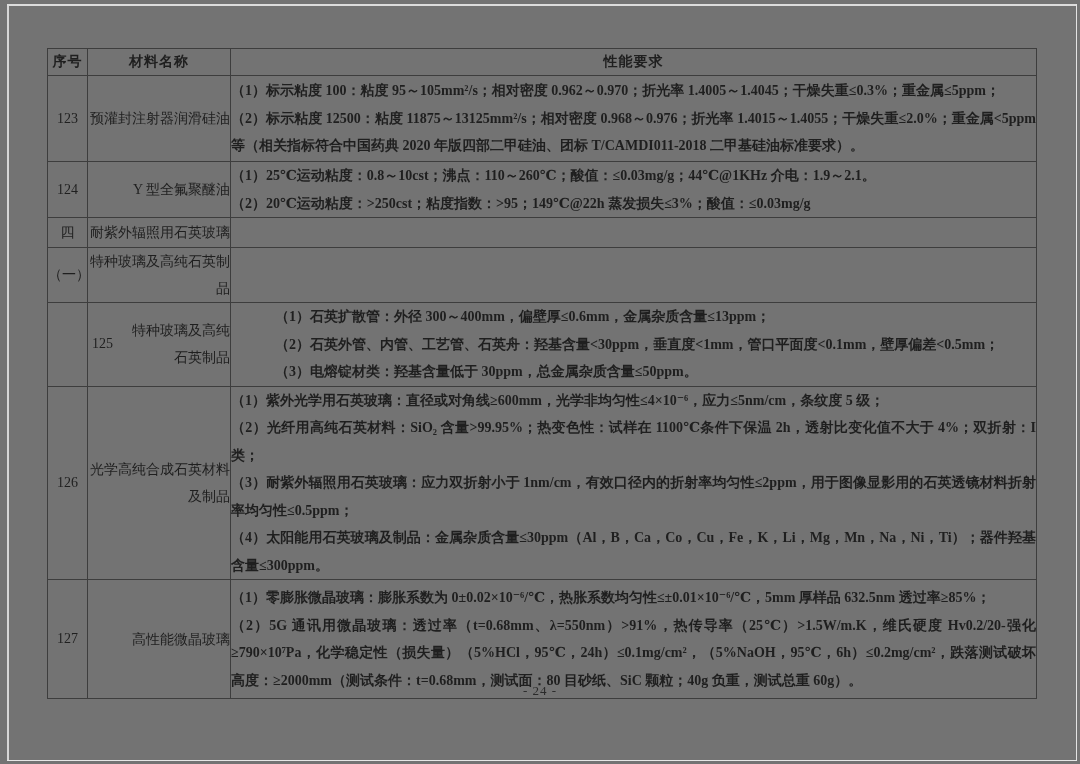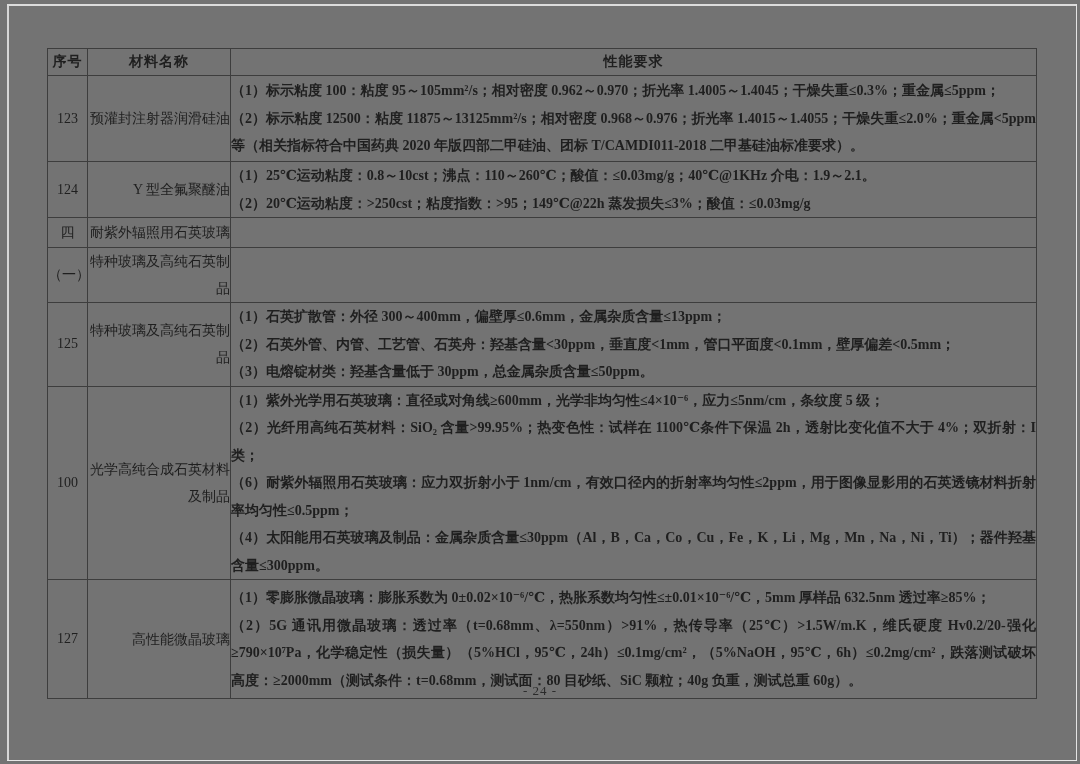--- a/index.html
+++ b/index.html
@@ -52,21 +52,21 @@
   .cell-perf p{
     margin:0;
     line-height:27.5px;
     text-align:justify;
     text-justify:inter-ideograph;
   }
   tr.rh-123 td{height:85px;}
   tr.rh-124 td{height:55px;}
   tr.rh-sec td{height:29px;}
   tr.rh-sub td{height:54px;}
-  tr.rh-125 td{height:82px;}
+  tr.rh-125 td{height:82px;padding-left:44px;}
   tr.rh-126 td{height:166px;}
   tr.rh-127 td{height:118px;}
 
   .footer{
     position:absolute;left:0;top:683px;width:100%;
     text-align:center;
     font-size:13px;
     color:#2a2a2a;
     letter-spacing:1px;
   }
@@ -99,21 +99,21 @@
         <td class="cell-name">预灌封注射器润滑硅油</td>
         <td class="cell-perf">
           <p>（1）标示粘度 100：粘度 95～105mm²/s；相对密度 0.962～0.970；折光率 1.4005～1.4045；干燥失重≤0.3%；重金属≤5ppm；</p>
           <p>（2）标示粘度 12500：粘度 11875～13125mm²/s；相对密度 0.968～0.976；折光率 1.4015～1.4055；干燥失重≤2.0%；重金属&lt;5ppm 等（相关指标符合中国药典 2020 年版四部二甲硅油、团标 T/CAMDI011-2018 二甲基硅油标准要求）。</p>
         </td>
       </tr>
       <tr class="rh-124">
         <td class="cell-no">124</td>
         <td class="cell-name">Y 型全氟聚醚油</td>
         <td class="cell-perf">
-          <p>（1）25℃运动粘度：0.8～10cst；沸点：110～260℃；酸值：≤0.03mg/g；40℃@1KHz 介电：1.9～2.1。</p>
+          <p>（1）25℃运动粘度：0.8～10cst；沸点：110～260℃；酸值：≤0.03mg/g；44℃@1KHz 介电：1.9～2.1。</p>
           <p>（2）20℃运动粘度：&gt;250cst；粘度指数：&gt;95；149℃@22h 蒸发损失≤3%；酸值：≤0.03mg/g</p>
         </td>
       </tr>
       <tr class="rh-sec">
         <td class="cell-no">四</td>
         <td class="cell-name">耐紫外辐照用石英玻璃</td>
         <td class="cell-perf"></td>
       </tr>
       <tr class="rh-sub">
         <td class="cell-no">（一）</td>
@@ -123,26 +123,26 @@
       <tr class="rh-125">
         <td class="cell-no">125</td>
         <td class="cell-name">特种玻璃及高纯石英制品</td>
         <td class="cell-perf">
           <p>（1）石英扩散管：外径 300～400mm，偏壁厚≤0.6mm，金属杂质含量≤13ppm；</p>
           <p>（2）石英外管、内管、工艺管、石英舟：羟基含量&lt;30ppm，垂直度&lt;1mm，管口平面度&lt;0.1mm，壁厚偏差&lt;0.5mm；</p>
           <p>（3）电熔锭材类：羟基含量低于 30ppm，总金属杂质含量≤50ppm。</p>
         </td>
       </tr>
       <tr class="rh-126">
-        <td class="cell-no">100</td>
+        <td class="cell-no">126</td>
         <td class="cell-name">光学高纯合成石英材料及制品</td>
         <td class="cell-perf">
           <p>（1）紫外光学用石英玻璃：直径或对角线≥600mm，光学非均匀性≤4×10⁻⁶，应力≤5nm/cm，条纹度 5 级；</p>
           <p>（2）光纤用高纯石英材料：SiO₂ 含量&gt;99.95%；热变色性：试样在 1100℃条件下保温 2h，透射比变化值不大于 4%；双折射：I类；</p>
-          <p>（6）耐紫外辐照用石英玻璃：应力双折射小于 1nm/cm，有效口径内的折射率均匀性≤2ppm，用于图像显影用的石英透镜材料折射率均匀性≤0.5ppm；</p>
+          <p>（3）耐紫外辐照用石英玻璃：应力双折射小于 1nm/cm，有效口径内的折射率均匀性≤2ppm，用于图像显影用的石英透镜材料折射率均匀性≤0.5ppm；</p>
           <p>（4）太阳能用石英玻璃及制品：金属杂质含量≤30ppm（Al，B，Ca，Co，Cu，Fe，K，Li，Mg，Mn，Na，Ni，Ti）；器件羟基含量≤300ppm。</p>
         </td>
       </tr>
       <tr class="rh-127">
         <td class="cell-no">127</td>
         <td class="cell-name">高性能微晶玻璃</td>
         <td class="cell-perf">
           <p>（1）零膨胀微晶玻璃：膨胀系数为 0±0.02×10⁻⁶/℃，热胀系数均匀性≤±0.01×10⁻⁶/℃，5mm 厚样品 632.5nm 透过率≥85%；</p>
           <p>（2）5G 通讯用微晶玻璃：透过率（t=0.68mm、λ=550nm）&gt;91%，热传导率（25℃）&gt;1.5W/m.K，维氏硬度 Hv0.2/20-强化≥790×10⁷Pa，化学稳定性（损失量）（5%HCl，95℃，24h）≤0.1mg/cm²，（5%NaOH，95℃，6h）≤0.2mg/cm²，跌落测试破坏高度：≥2000mm（测试条件：t=0.68mm，测试面：80 目砂纸、SiC 颗粒；40g 负重，测试总重 60g）。</p>
         </td>

